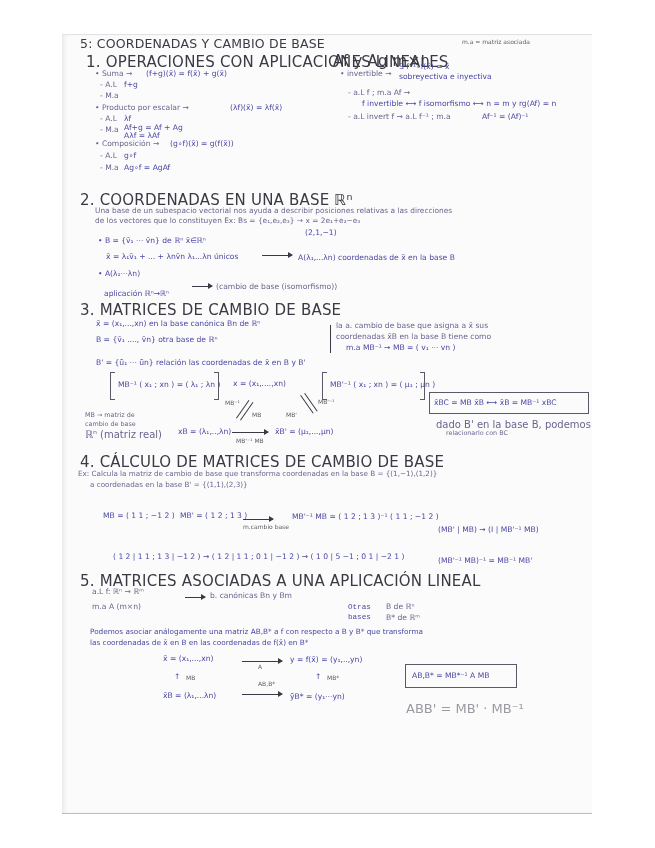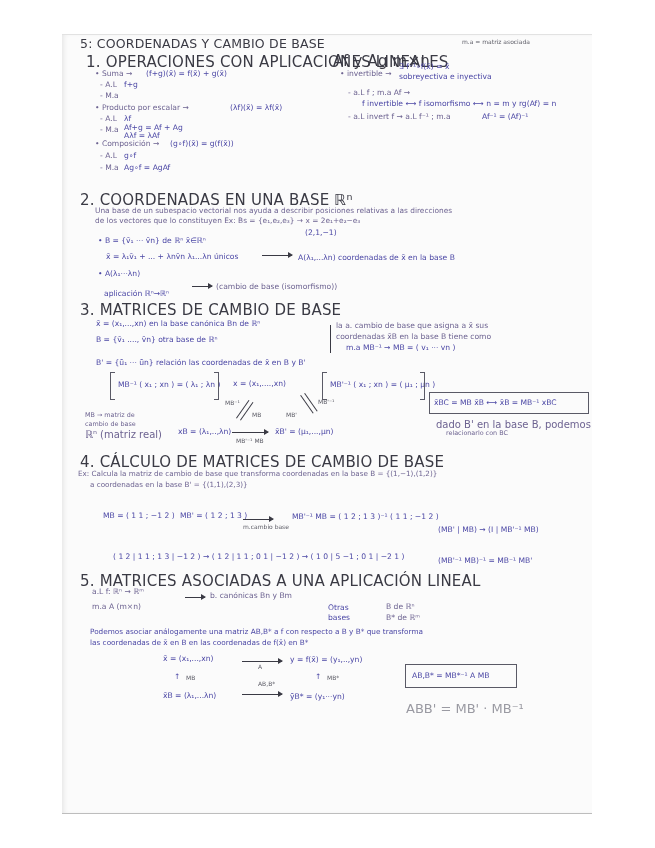--- a/index.html
+++ b/index.html
@@ -128,21 +128,21 @@
 <div class="t f" style="left:292px;top:513px;">MB'⁻¹ MB = ( 1 2 ; 1 3 )⁻¹ ( 1 1 ; −1 2 )</div>
 <div class="t f" style="left:438px;top:526px;">(MB' | MB) → (I | MB'⁻¹ MB)</div>
 <div class="t f" style="left:113px;top:553px;">( 1 2 | 1 1 ; 1 3 | −1 2 ) → ( 1 2 | 1 1 ; 0 1 | −1 2 ) → ( 1 0 | 5 −1 ; 0 1 | −2 1 )</div>
 <div class="t f" style="left:438px;top:557px;">(MB'⁻¹ MB)⁻¹ = MB⁻¹ MB'</div>
 
 <div class="t h h2" style="left:80px;top:574px;">5. MATRICES ASOCIADAS A UNA APLICACIÓN LINEAL</div>
 <div class="t p" style="left:92px;top:588px;">a.L  f: ℝⁿ → ℝᵐ</div>
 <div class="arrow" style="left:185px;top:597px;width:20px;"></div>
 <div class="t p" style="left:210px;top:592px;">b. canónicas Bn y Bm</div>
 <div class="t p" style="left:92px;top:603px;">m.a  A (m×n)</div>
-<div class="t f" style="left:328px;top:603px;width:30px;white-space:normal;line-height:1.3;">Otras bases</div>
+<div class="t f" style="left:348px;top:603px;width:30px;white-space:normal;line-height:1.3;font-family:Liberation Mono, monospace;">Otras bases</div>
 <div class="t p" style="left:386px;top:603px;">B de ℝⁿ</div>
 <div class="t p" style="left:386px;top:614px;">B* de ℝᵐ</div>
 
 <div class="t f" style="left:90px;top:628px;font-size:7.3px;">Podemos asociar análogamente una matriz AB,B* a f con respecto a B y B* que transforma</div>
 <div class="t f" style="left:90px;top:639px;font-size:7.3px;">las coordenadas de x̄ en B en las coordenadas de f(x̄) en B*</div>
 
 <div class="t f" style="left:163px;top:655px;">x̄ = (x₁,...,xn)</div>
 <div class="arrow" style="left:242px;top:661px;width:40px;"></div>
 <div class="t s" style="left:258px;top:664px;">A</div>
 <div class="t f" style="left:290px;top:656px;">y = f(x̄) = (y₁,..,yn)</div>

